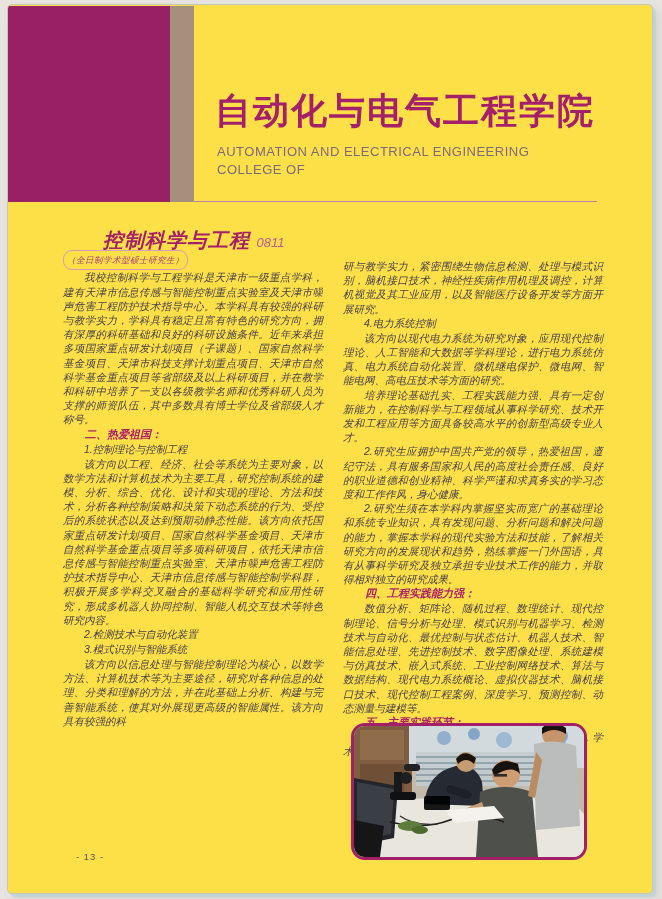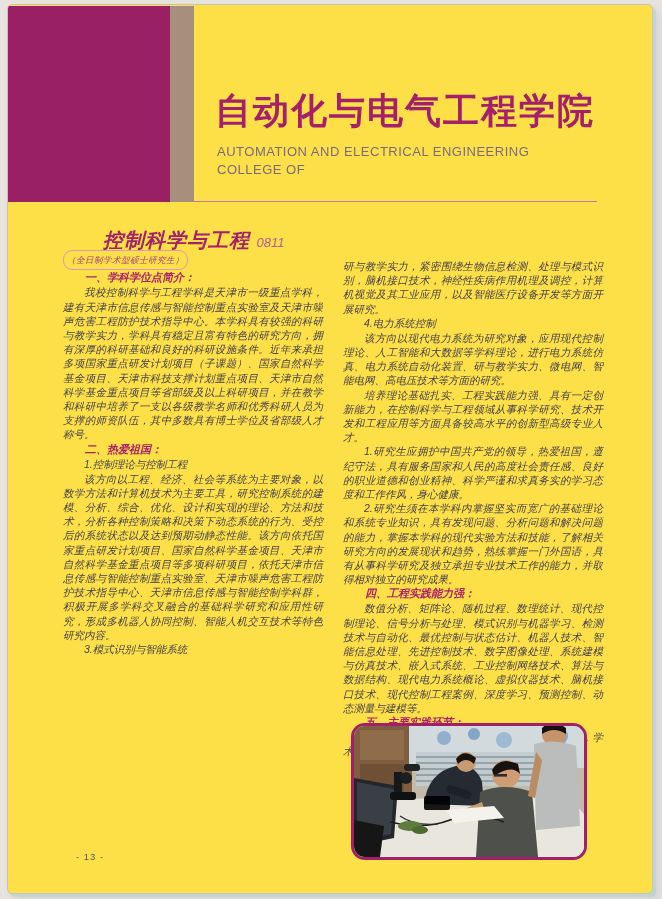--- a/index.html
+++ b/index.html
@@ -64,34 +64,35 @@
   <div class="hdr-title">自动化与电气工程学院</div>
   <div class="hdr-sub">
     <div>AUTOMATION  AND ELECTRICAL ENGINEERING</div>
     <div>COLLEGE OF</div>
   </div>
   <div class="hdr-rule"></div>
 
   <div class="col col-left">
     <p class="prog-title"><span>控制科学与工程</span> <span class="prog-code">0811</span></p>
     <span class="pill">（全日制学术型硕士研究生）</span>
-    <p class="sechead">一、学科学位点简介：</p>
     <p>我校控制科学与工程学科是天津市一级重点学科，建有天津市信息传感与智能控制重点实验室及天津市噪声危害工程防护技术指导中心。本学科具有较强的科研与教学实力，学科具有稳定且富有特色的研究方向，拥有深厚的科研基础和良好的科研设施条件。近年来承担多项国家重点研发计划项目（子课题）、国家自然科学基金项目、天津市科技支撑计划重点项目、天津市自然科学基金重点项目等省部级及以上科研项目，并在教学和科研中培养了一支以各级教学名师和优秀科研人员为支撑的师资队伍，其中多数具有博士学位及省部级人才称号。</p>
     <p class="sechead">二、热爱祖国：</p>
     <p class="subhead">1.控制理论与控制工程</p>
     <p>该方向以工程、经济、社会等系统为主要对象，以数学方法和计算机技术为主要工具，研究控制系统的建模、分析、综合、优化、设计和实现的理论、方法和技术，分析各种控制策略和决策下动态系统的行为、受控后的系统状态以及达到预期动静态性能。该方向依托国家重点研发计划项目、国家自然科学基金项目、天津市自然科学基金重点项目等多项科研项目，依托天津市信息传感与智能控制重点实验室、天津市噪声危害工程防护技术指导中心、天津市信息传感与智能控制学科群，积极开展多学科交叉融合的基础科学研究和应用性研究，形成多机器人协同控制、智能人机交互技术等特色研究内容。</p>
+    <p class="subhead">2.检测技术与自动化装置</p>
     <p class="subhead">3.模式识别与智能系统</p>
+    <p>该方向以信息处理与智能控制理论为核心，以数学方法、计算机技术等为主要途径，研究对各种信息的处理、分类和理解的方法，并在此基础上分析、构建与完善智能系统，使其对外展现更高级的智能属性。该方向具有较强的科</p>
   </div>
 
   <div class="col col-right">
     <p class="noindent">研与教学实力，紧密围绕生物信息检测、处理与模式识别，脑机接口技术，神经性疾病作用机理及调控，计算机视觉及其工业应用，以及智能医疗设备开发等方面开展研究。</p>
     <p class="subhead">4.电力系统控制</p>
-    <p>该方向以现代电力系统为研究对象，应用现代控制理论、人工智能和大数据等学科理论，进行电力系统仿真、电力系统自动化装置、研与教学实力、微电网、智能电网、高电压技术等方面的研究。</p>
+    <p>该方向以现代电力系统为研究对象，应用现代控制理论、人工智能和大数据等学科理论，进行电力系统仿真、电力系统自动化装置、微机继电保护、微电网、智能电网、高电压技术等方面的研究。</p>
     <p>培养理论基础扎实、工程实践能力强、具有一定创新能力，在控制科学与工程领域从事科学研究、技术开发和工程应用等方面具备较高水平的创新型高级专业人才。</p>
-    <p>1.研究生应拥护中国共产党的领导，热爱祖国，遵纪守法，具有服务国家和人民的高度社会责任感、良好的职业道德和创业精神、科学严谨和求真务实的学习态度和工作作风，身心健康。</p>
+    <p>2.研究生应拥护中国共产党的领导，热爱祖国，遵纪守法，具有服务国家和人民的高度社会责任感、良好的职业道德和创业精神、科学严谨和求真务实的学习态度和工作作风，身心健康。</p>
     <p>2.研究生须在本学科内掌握坚实而宽广的基础理论和系统专业知识，具有发现问题、分析问题和解决问题的能力，掌握本学科的现代实验方法和技能，了解相关研究方向的发展现状和趋势，熟练掌握一门外国语，具有从事科学研究及独立承担专业技术工作的能力，并取得相对独立的研究成果。</p>
     <p class="sechead">四、工程实践能力强：</p>
     <p>数值分析、矩阵论、随机过程、数理统计、现代控制理论、信号分析与处理、模式识别与机器学习、检测技术与自动化、最优控制与状态估计、机器人技术、智能信息处理、先进控制技术、数字图像处理、系统建模与仿真技术、嵌入式系统、工业控制网络技术、算法与数据结构、现代电力系统概论、虚拟仪器技术、脑机接口技术、现代控制工程案例、深度学习、预测控制、动态测量与建模等。</p>
     <p class="sechead">五、主要实践环节：</p>
     <p>专业技能训练，科研、教学实践，体育及劳动，学术活动。</p>
     <p class="sechead">六、学制:2.5年</p>
     <p class="sechead">七、授予学位:工学硕士</p>
   </div>
 
   <div class="photo">

